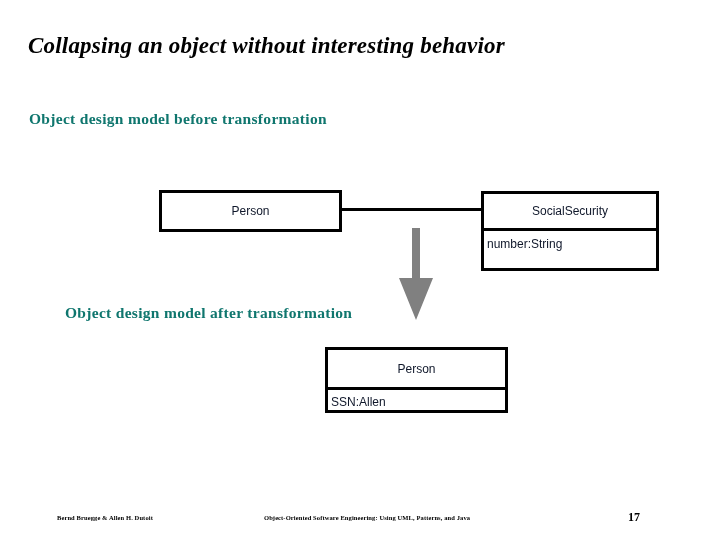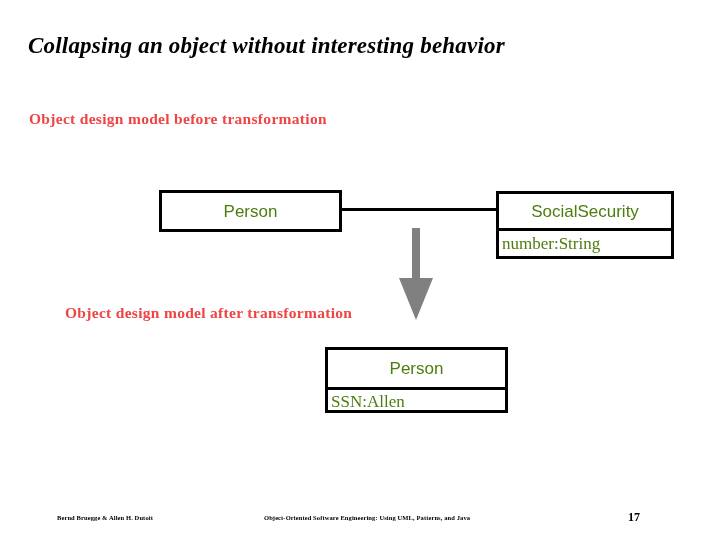--- a/index.html
+++ b/index.html
@@ -40,63 +40,63 @@
   }
 
   
   .section-caption {
     position: absolute;
     font-family: "Liberation Serif", serif;
     font-weight: bold;
     font-size: 15.5px;
     line-height: 20px;
     letter-spacing: 0.3px;
-    color: #ef4444;
+    color: #0f766e;
     white-space: nowrap;
   }
   #caption-before { left: 29px; top: 109px; }
   #caption-after  { left: 29px; top: 303px; margin-left: 36px; }
 
   
   .uml-box {
     position: absolute;
     border: 3px solid #000000;
     background: #ffffff;
     box-sizing: border-box;
   }
   .uml-compartment {
     box-sizing: border-box;
     font-family: "Liberation Sans", sans-serif;
-    font-size: 17px;
+    font-size: 12px;
     line-height: 1;
-    color: #4d7c0f;
+    color: #0f172a;
     display: flex;
     align-items: center;
     white-space: nowrap;
     overflow: hidden;
   }
   .uml-compartment.center { justify-content: center; }
   .uml-compartment.left   { justify-content: flex-start; padding-left: 3px; }
-  .uml-compartment.divider-top { border-top: 3px solid #000000; font-family: Liberation Serif, serif; }
+  .uml-compartment.divider-top { border-top: 3px solid #000000; }
 
   
   #box-person-before {
     left: 159px;
     top: 190px;
     width: 183px;
     height: 42px;
   }
   #box-person-before .uml-compartment { width: 100%; height: 100%; }
 
   
   #box-socialsecurity {
-    left: 496px;
+    left: 481px;
     top: 191px;
     width: 178px;
-    height: 68px;
+    height: 80px;
   }
   #box-socialsecurity .comp-name { width: 100%; height: 34px; }
   #box-socialsecurity .comp-attr { width: 100%; height: 28px; }
 
   
   #box-person-after {
     left: 325px;
     top: 347px;
     width: 183px;
     height: 66px;

